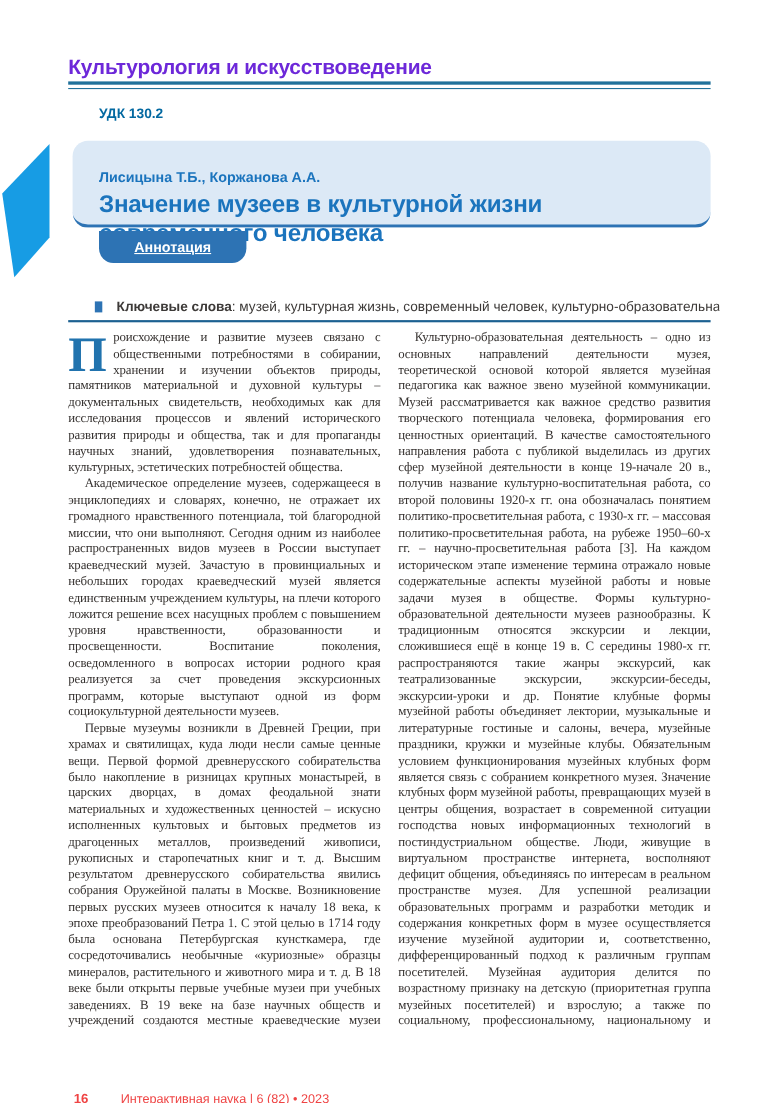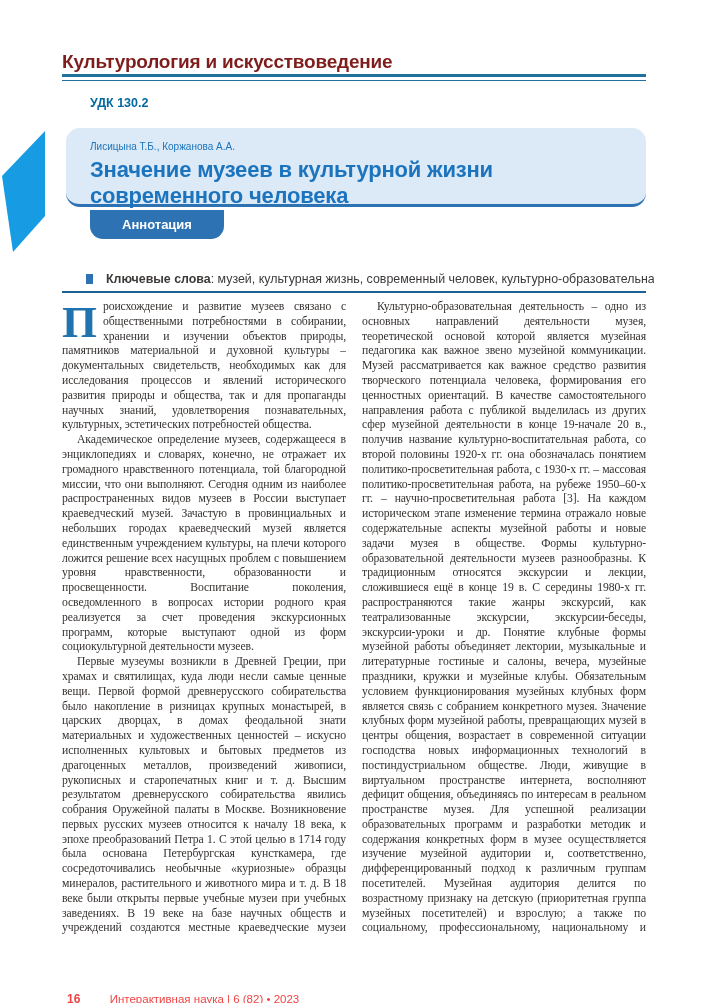--- a/index.html
+++ b/index.html
@@ -5,46 +5,46 @@
   * { margin:0; padding:0; box-sizing:border-box; }
   html,body { background:#ffffff; }
   .page {
     position:relative; width:709px; height:1003px; background:#ffffff;
     font-family:"Liberation Sans", sans-serif; overflow:hidden;
   }
   
   .section-header {
     position:absolute; left:62px; top:51px; width:584px;
     font-size:19px; font-weight:bold; letter-spacing:-0.2px;
-    color:#7f1d1d;
+    color:#6d28d9;
   }
   .header-rule {
     position:absolute; left:62px; top:74px; width:584px; height:7px;
     border-top:3px solid #20719b; border-bottom:1px solid #20719b;
   }
   .udc {
     position:absolute; left:90px; top:96px;
     font-size:12.5px; font-weight:bold; color:#0369a1;
   }
   
   .flag { position:absolute; left:0; top:125px; }
   
   .title-box {
     position:absolute; left:66px; top:128px; width:580px; height:79px;
     background:#dce9f6; border-radius:14px;
     border-bottom:3px solid #2d73b4;
     padding:13px 24px 0 24px;
   }
-  .authors { font-size:10px; font-weight:normal; color:#1b74bd; }
+  .authors { font-size:13px; font-weight:bold; color:#1b74bd;margin-top:12px; }
   .article-title { margin-top:5px; font-size:22px; font-weight:bold; color:#1b74bd; letter-spacing:-0.2px; }
   .annotation-tab {
     position:absolute; left:90px; top:210px; width:134px; height:29px;
     background:#2d73b4; border-radius:0 0 13px 13px;
     color:#ffffff; font-size:13px; font-weight:bold;
-    display:flex; align-items:center; justify-content:center;
+    display:flex; align-items:center; justify-content:center;text-decoration:underline;
   }
   .abstract {
     position:absolute; left:82px; top:234px; width:572px;
     font-size:12.4px; line-height:15.6px; color:#3d3a38; text-align:justify;
   }
   .keywords {
     position:absolute; left:86px; top:272px; width:568px;
     font-size:12.4px; color:#3d3a38; white-space:nowrap; overflow:hidden;
   }
   .kw-bullet {

